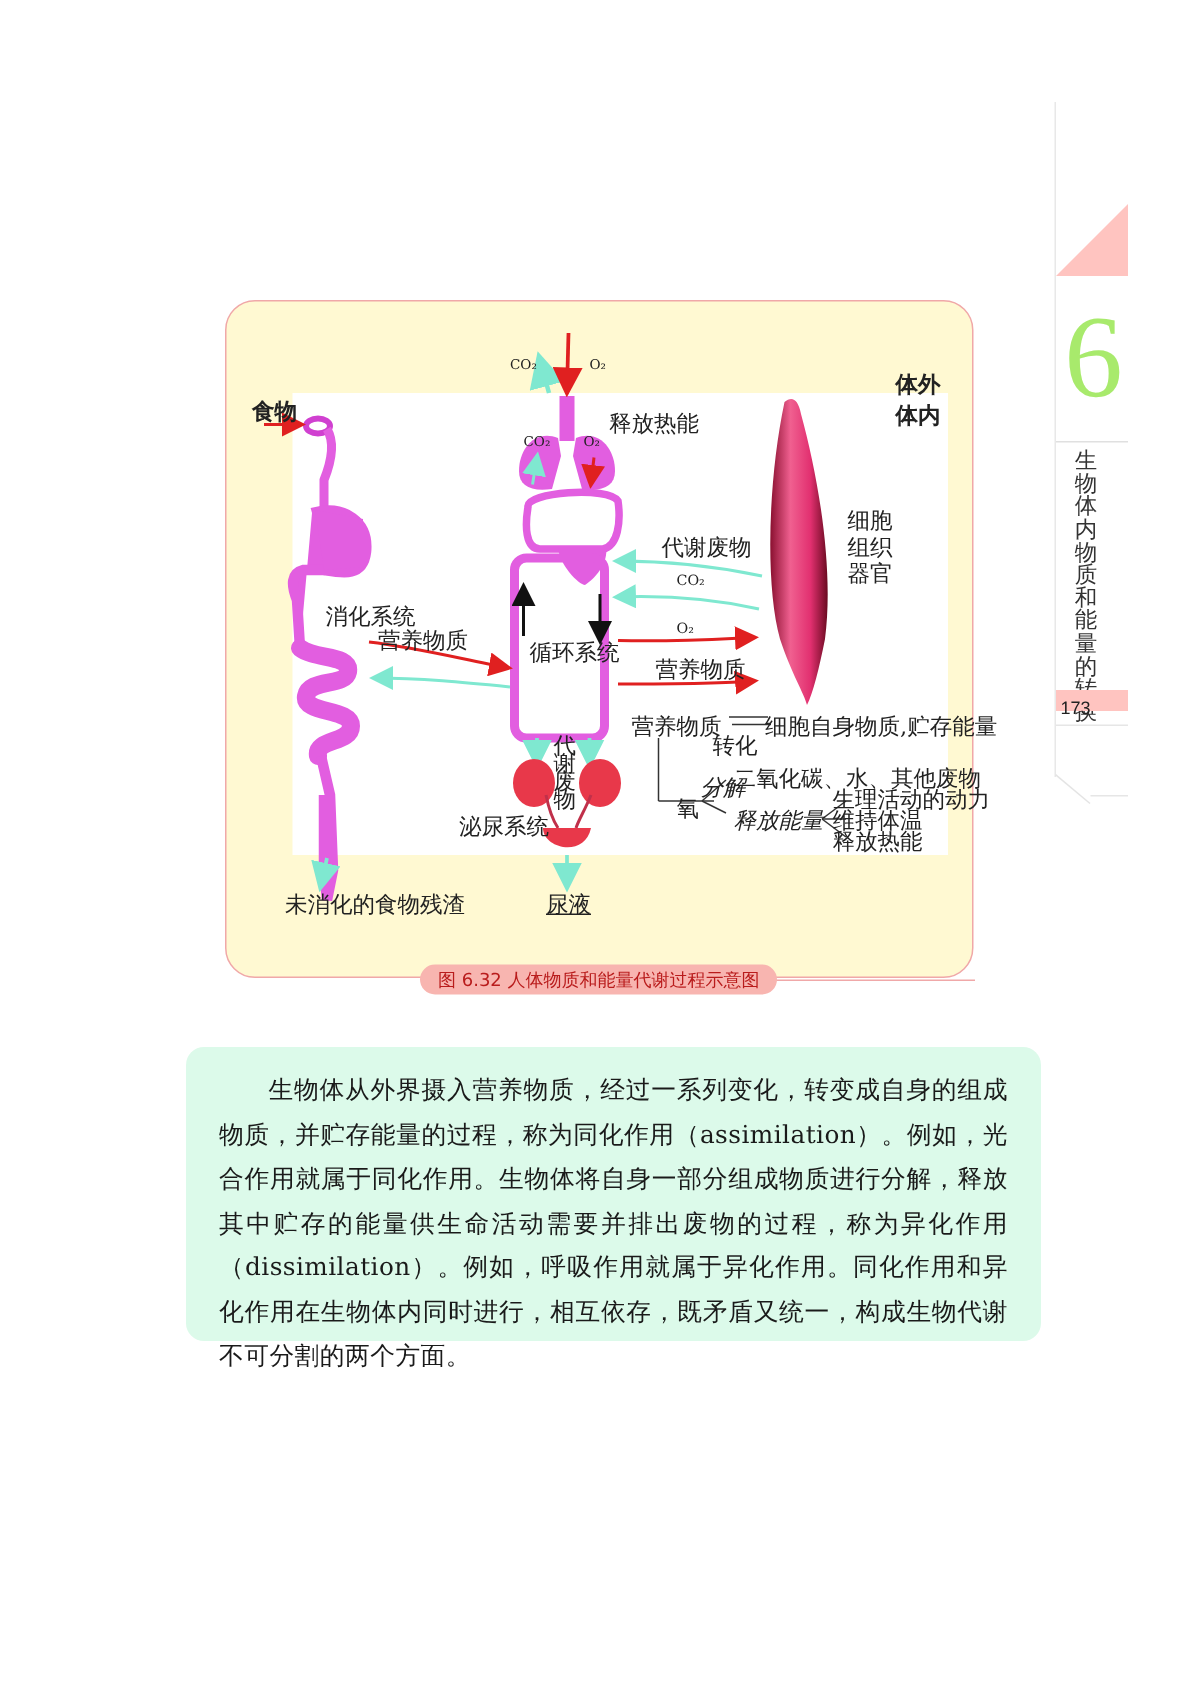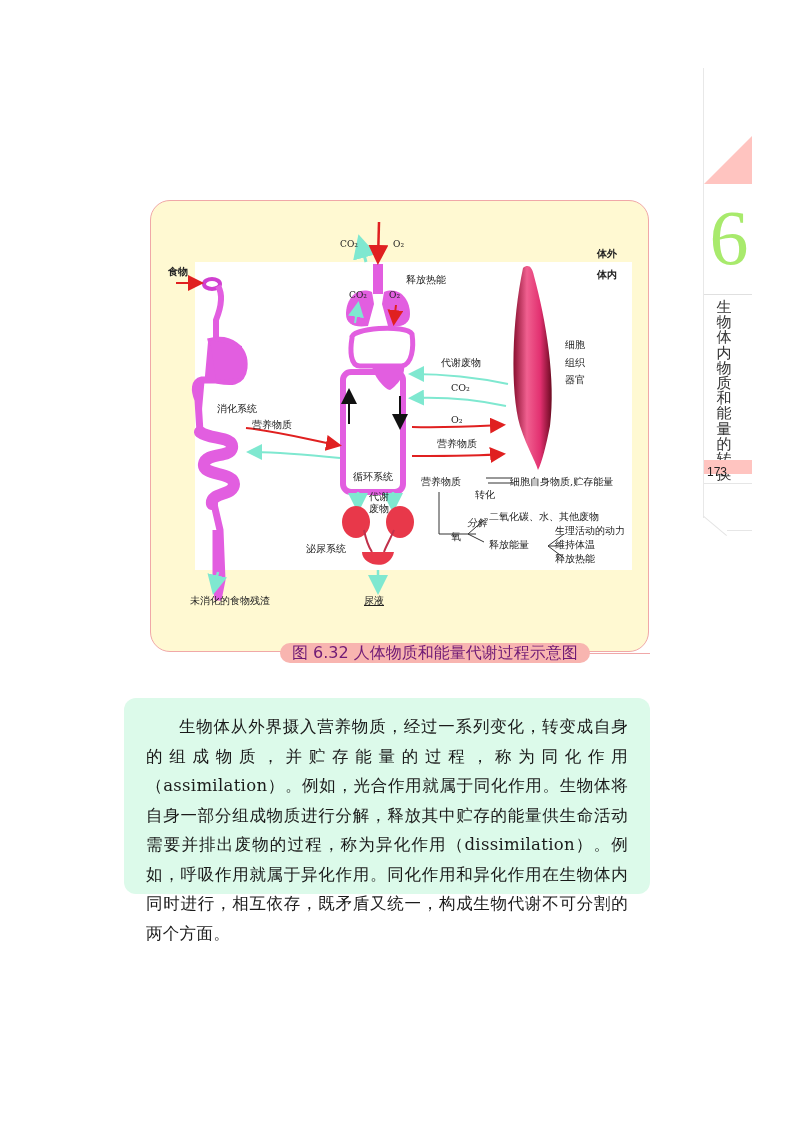--- a/index.html
+++ b/index.html
@@ -19,28 +19,28 @@
   .page-num { position:absolute; left:707px; top:462px; font-family:"Liberation Sans", sans-serif; font-size:12px; color:#222; line-height:20px; }
   .page-sep { position:absolute; left:704px; top:483px; width:48px; height:1px; background:#e6e6e6; }
   .side-corner { position:absolute; left:704px; top:516px; width:30px; height:1px; background:#e4e4e4; transform-origin:0 0; transform:rotate(40deg); }
   .side-bottom { position:absolute; left:727px; top:530px; width:25px; height:1px; background:#e6e6e6; }
 
   
   .figure { position:absolute; left:150px; top:200px; width:499px; height:452px;
             background:#fff9d2; border:1.5px solid #f0a8a8; border-radius:20px; box-sizing:border-box; }
   .fig-inner { position:absolute; left:195px; top:262px; width:437px; height:308px; background:#ffffff; }
   .fig-svg { position:absolute; left:150px; top:200px; }
-  .lbl { position:absolute; font-size:10px; color:#222; white-space:nowrap; font-family:"DejaVu Serif", serif; }
+  .lbl { position:absolute; font-size:15px; color:#222; white-space:nowrap; font-family:"DejaVu Serif", serif; }
   .lbl.bold { font-weight:bold; }
   .caption { position:absolute; left:280px; top:643px; height:20px; padding:0 12px; background:#f8b5b0; border-radius:10px;
-             font-family:"DejaVu Sans", sans-serif; font-size:16px; line-height:20px; color:#701a75; white-space:nowrap; }
+             font-family:"DejaVu Sans", sans-serif; font-size:12px; line-height:20px; color:#b91c1c; white-space:nowrap; }
   .caption-line { position:absolute; left:510px; top:653px; width:140px; height:1px; background:#f0a8a8; }
 
   
-  .textbox { position:absolute; left:124px; top:698px; width:526px; height:196px; background:#dcfaea;
+  .textbox { position:absolute; left:124px; top:698px; width:570px; height:196px; background:#dcfaea;
              border-radius:12px; box-sizing:border-box; padding:14px 22px 11px 22px; }
   .para { margin:0; font-family:"DejaVu Serif", serif; font-size:16.5px; line-height:29.5px; color:#1a1a1a;
           text-indent:2em; text-align:justify; letter-spacing:0.3px; }
 </style>
 </head>
 <body>
 
 <div class="side-line"></div>
 <div class="side-tri"></div>
 <div class="chapter-num">6</div>
@@ -148,33 +148,33 @@
 <span class="lbl" style="left:389px;top:290px;font-size:9px;">O₂</span>
 <span class="lbl" style="left:565px;top:338px;">细胞</span>
 <span class="lbl" style="left:565px;top:356px;">组织</span>
 <span class="lbl" style="left:565px;top:373px;">器官</span>
 <span class="lbl" style="left:441px;top:356px;">代谢废物</span>
 <span class="lbl" style="left:451px;top:382px;font-size:9.5px;">CO₂</span>
 <span class="lbl" style="left:451px;top:414px;font-size:9.5px;">O₂</span>
 <span class="lbl" style="left:437px;top:437px;">营养物质</span>
 <span class="lbl" style="left:217px;top:390px;margin-top:12px;">消化系统</span>
 <span class="lbl" style="left:252px;top:418px;">营养物质</span>
-<span class="lbl" style="left:353px;top:426px;margin-top:44px;">循环系统</span>
+<span class="lbl" style="left:353px;top:426px;">循环系统</span>
 <span class="lbl" style="left:369px;top:491px;width:22px;white-space:normal;line-height:12px;">代谢废物</span>
 <span class="lbl" style="left:306px;top:542px;">泌尿系统</span>
 <span class="lbl" style="left:190px;top:594px;">未消化的食物残渣</span>
 <span class="lbl" style="left:364px;top:594px;text-decoration:underline;">尿液</span>
 
 <span class="lbl" style="left:421px;top:475px;">营养物质</span>
 <span class="lbl" style="left:475px;top:488px;text-align:center;">转化</span>
 <span class="lbl" style="left:510px;top:475px;">细胞自身物质,贮存能量</span>
 <span class="lbl" style="left:467px;top:516px;font-style:italic;">分解</span>
 <span class="lbl" style="left:451px;top:530px;">氧</span>
 <span class="lbl" style="left:489px;top:510px;">二氧化碳、水、其他废物</span>
-<span class="lbl" style="left:489px;top:538px;">释放能量</span>
+<span class="lbl" style="left:489px;top:538px;font-style:italic;">释放能量</span>
 <span class="lbl" style="left:555px;top:524px;">生理活动的动力</span>
 <span class="lbl" style="left:555px;top:538px;">维持体温</span>
 <span class="lbl" style="left:555px;top:552px;">释放热能</span>
 
 <div class="caption-line"></div>
 <div class="caption">图 6.32   人体物质和能量代谢过程示意图</div>
 
 <div class="textbox">
   <p class="para">生物体从外界摄入营养物质，经过一系列变化，转变成自身的组成物质，并贮存能量的过程，称为同化作用（assimilation）。例如，光合作用就属于同化作用。生物体将自身一部分组成物质进行分解，释放其中贮存的能量供生命活动需要并排出废物的过程，称为异化作用（dissimilation）。例如，呼吸作用就属于异化作用。同化作用和异化作用在生物体内同时进行，相互依存，既矛盾又统一，构成生物代谢不可分割的两个方面。</p>
 </div>

